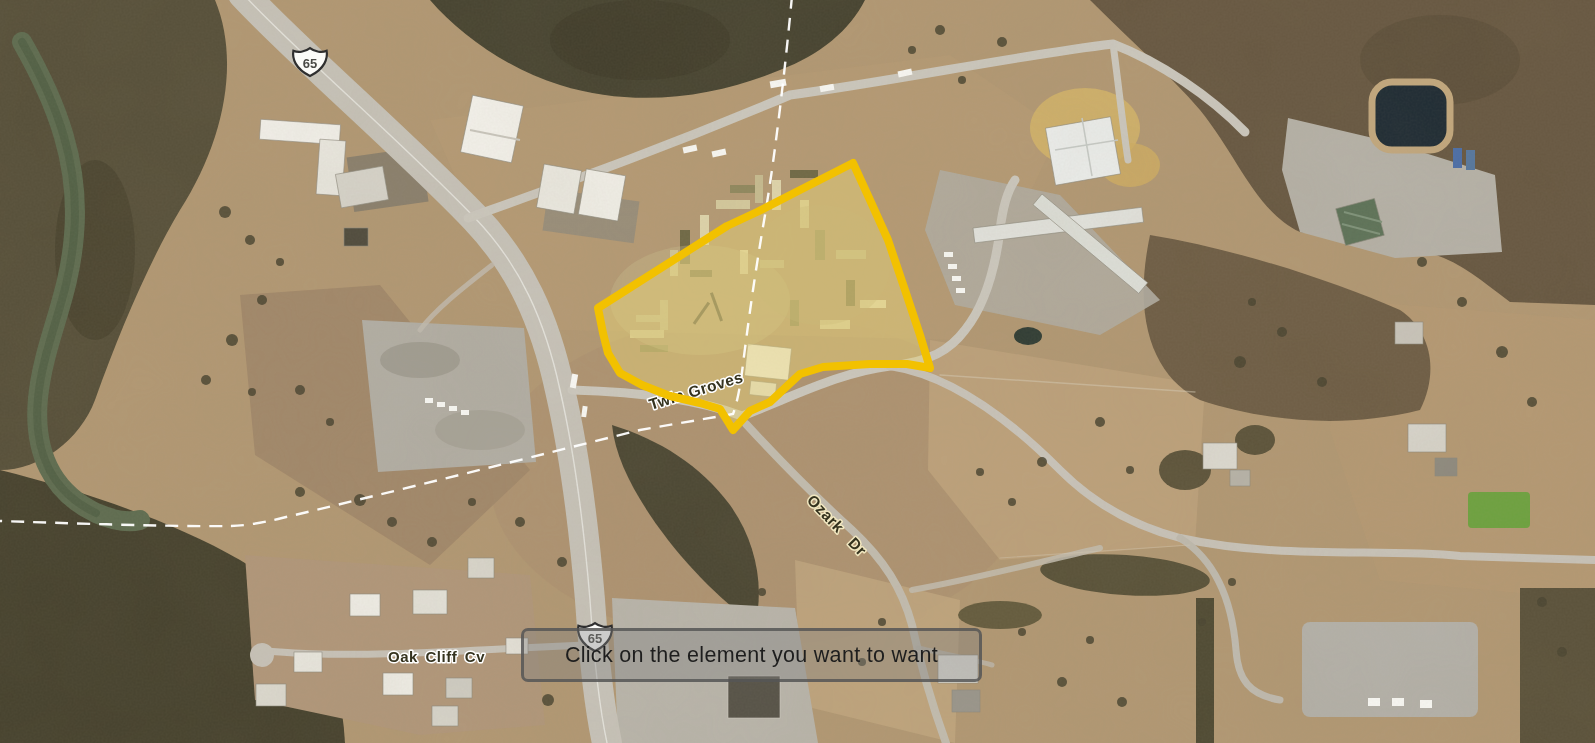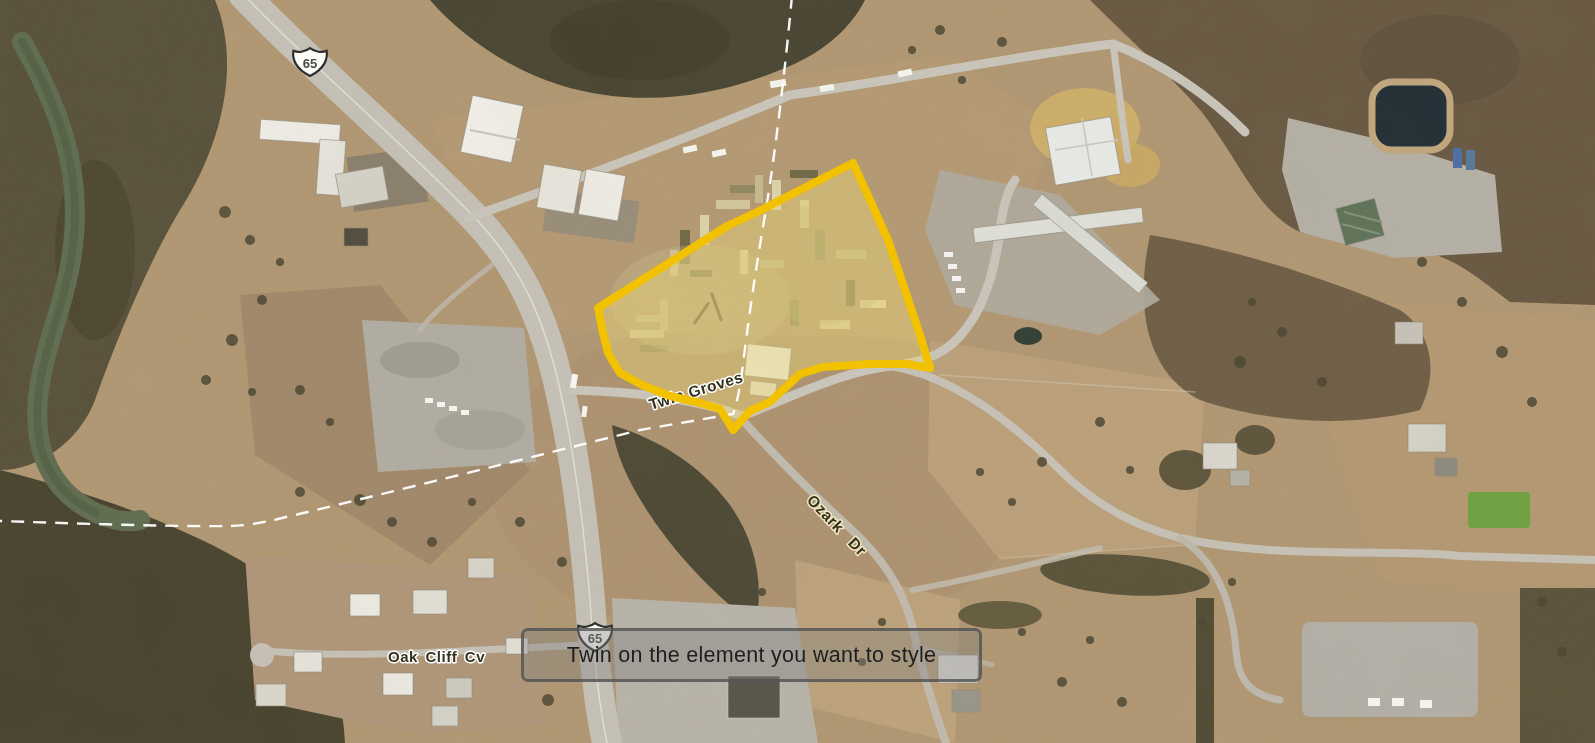--- a/index.html
+++ b/index.html
@@ -284,16 +284,16 @@
     <g transform="translate(577,622)">
       <use href="#shieldShape" fill="#fbfbf8" stroke="#2f2f2f" stroke-width="2.2"></use>
       <text class="shield-num" font-size="13" x="18" y="20.5" text-anchor="middle">65</text>
     </g>
   </g>
 
   <polygon points="853,163 800,190 757,212 727,226 598,308 603,333 608,353 620,373 642,385 670,396 700,403 720,409 733,430 750,411 770,402 800,374 823,367 870,364 907,364 930,368 920,335 905,290 888,240 870,200" fill="none" stroke-width="8" stroke-linejoin="round" stroke="#F2C100"></polygon>
 </svg>
 
 <div class="style-tooltip">
-  <span>Twin on the element you want to style</span>
+  <span>Click on the element you want to want</span>
 </div>
 
 </div>
 
 </body></html>

